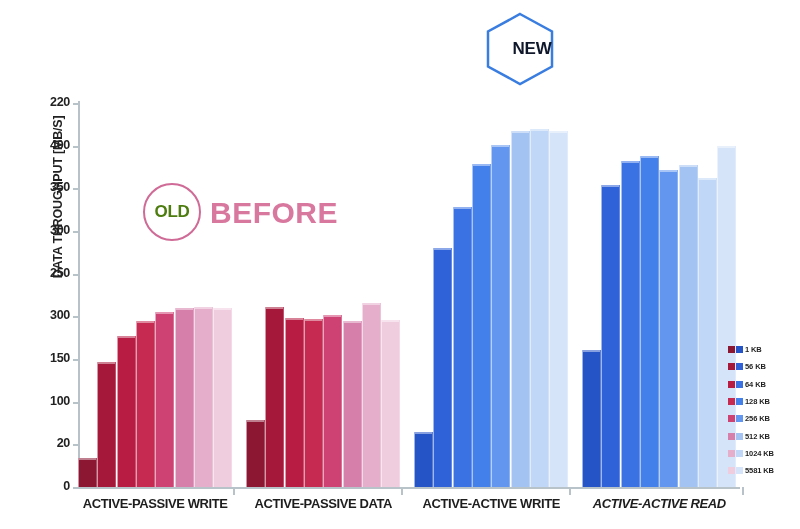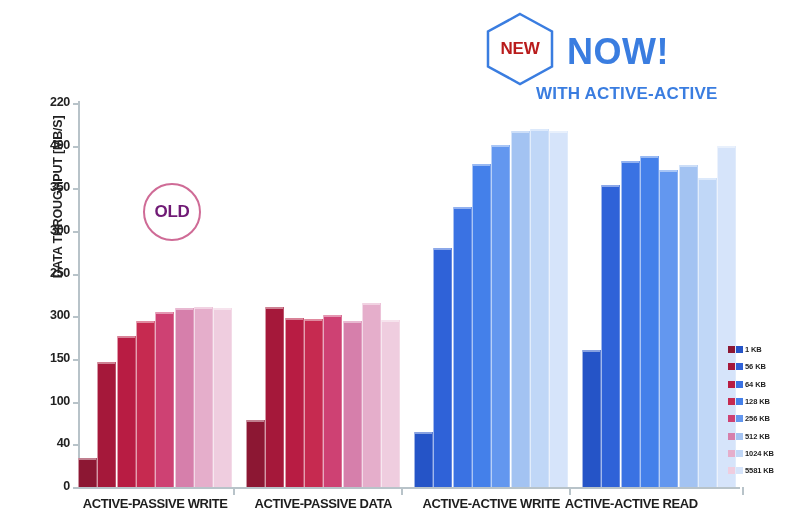--- a/index.html
+++ b/index.html
@@ -105,21 +105,21 @@
   }
 
   
   .badge-old {
     position: absolute;
     left: 143px; top: 183px;
     width: 58px; height: 58px;
     border: 2px solid #cf6b96;
     border-radius: 50%;
     display: flex; align-items: center; justify-content: center;
-    font-size: 17px; font-weight: bold; color: #701a75;
+    font-size: 17px; font-weight: bold; color: #4d7c0f;
     letter-spacing: -0.3px;
   }
   .old-title {
     position: absolute;
     left: 210px; top: 198px;
     font-size: 30px; font-weight: bold;
     color: #d9789f;
     letter-spacing: 0.5px;
     line-height: 1;
   }
@@ -134,22 +134,23 @@
 
   .badge-new {
     position: absolute;
     left: 484px; top: 11px;
     width: 72px; height: 76px;
     display: flex; align-items: center; justify-content: center;
   }
   .badge-new svg { position: absolute; inset: 0; }
   .badge-new span {
     position: relative;
-    font-size: 17px; font-weight: bold; color: #b91c1c;
+    font-size: 17px; font-weight: bold; color: #0f172a;
     letter-spacing: -0.3px;
+    padding-left: 24px;
   }
   .new-title {
     position: absolute;
     left: 567px; top: 34px;
     font-size: 36px; font-weight: bold;
     color: #3a7de0;
     letter-spacing: 0.5px;
     line-height: 1;
   }
   .new-sub {
@@ -220,21 +221,21 @@
       </div>
       <div class="y-tick-row" style="top: 359px;">
         <div class="y-tick-label">150</div>
         <div class="y-tick-mark"></div>
       </div>
       <div class="y-tick-row" style="top: 401.667px;">
         <div class="y-tick-label">100</div>
         <div class="y-tick-mark"></div>
       </div>
       <div class="y-tick-row" style="top: 444.333px;">
-        <div class="y-tick-label">40</div>
+        <div class="y-tick-label">20</div>
         <div class="y-tick-mark"></div>
       </div>
       <div class="y-tick-row" style="top: 487px;">
         <div class="y-tick-label">0</div>
         <div class="y-tick-mark"></div>
       </div>
     </div>
 
   <div class="x-axis-line"></div>
   <div id="x-seps">
@@ -348,33 +349,32 @@
         <div class="bar" title="ACTIVE-ACTIVE READ / 4096 KB = 400" style="left: 135.1px; height: 341.333px; background: rgb(214, 228, 250);">
           <div class="cap"></div>
         </div>
       </div>
     </div>
 
   <div id="cat-labels">
       <div class="cat-label" style="left: 64px; width: 182.4px;">ACTIVE-PASSIVE WRITE</div>
       <div class="cat-label" style="left: 232px; width: 182.4px;">ACTIVE-PASSIVE DATA</div>
       <div class="cat-label" style="left: 400px; width: 182.4px;">ACTIVE-ACTIVE WRITE</div>
-      <div class="cat-label" style="left: 540px; width: 182.4px;">ACTIVE-ACTIVE READ</div>
+      <div class="cat-label" style="left: 568px; width: 182.4px; font-style: italic;">ACTIVE-ACTIVE READ</div>
     </div>
 
   <div class="badge-old">OLD</div>
+  <div class="old-title">BEFORE</div>
 
   <div class="badge-new">
     <svg width="72" height="76" viewBox="0 0 72 76">
       <polygon points="36,3 68,20.5 68,55.5 36,73 4,55.5 4,20.5" fill="none" stroke="#3a7de0" stroke-width="2.5"></polygon>
     </svg>
     <span>NEW</span>
   </div>
-  <div class="new-title">NOW!</div>
-  <div class="new-sub">WITH ACTIVE-ACTIVE</div>
 
   <div class="legend" id="legend">
       <div class="legend-row">
         <span class="legend-sw r" style="background: rgb(140, 23, 51);"></span>
         <span class="legend-sw b" style="background: rgb(37, 84, 199);"></span>
         <span class="legend-text">1 KB</span>
       </div>
       <div class="legend-row">
         <span class="legend-sw r" style="background: rgb(165, 24, 58);"></span>
         <span class="legend-sw b" style="background: rgb(47, 98, 216);"></span>

